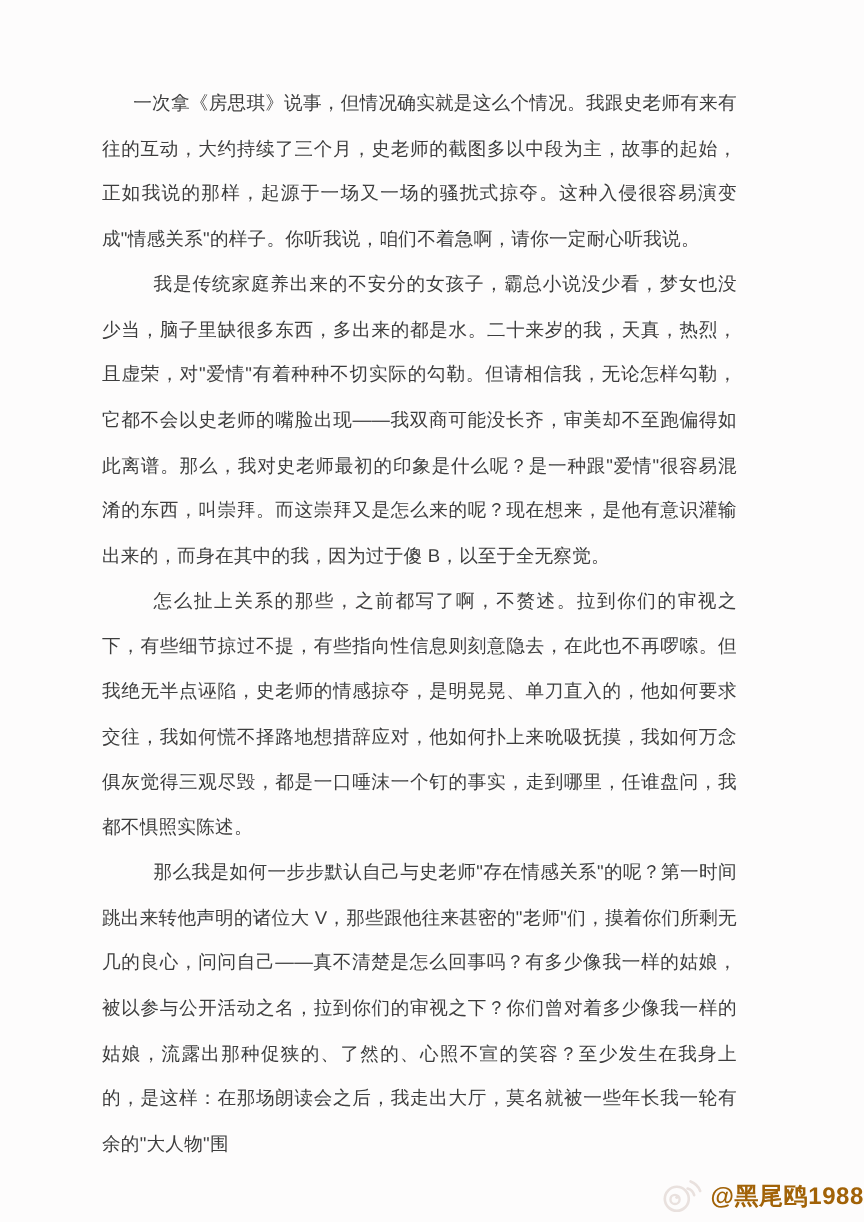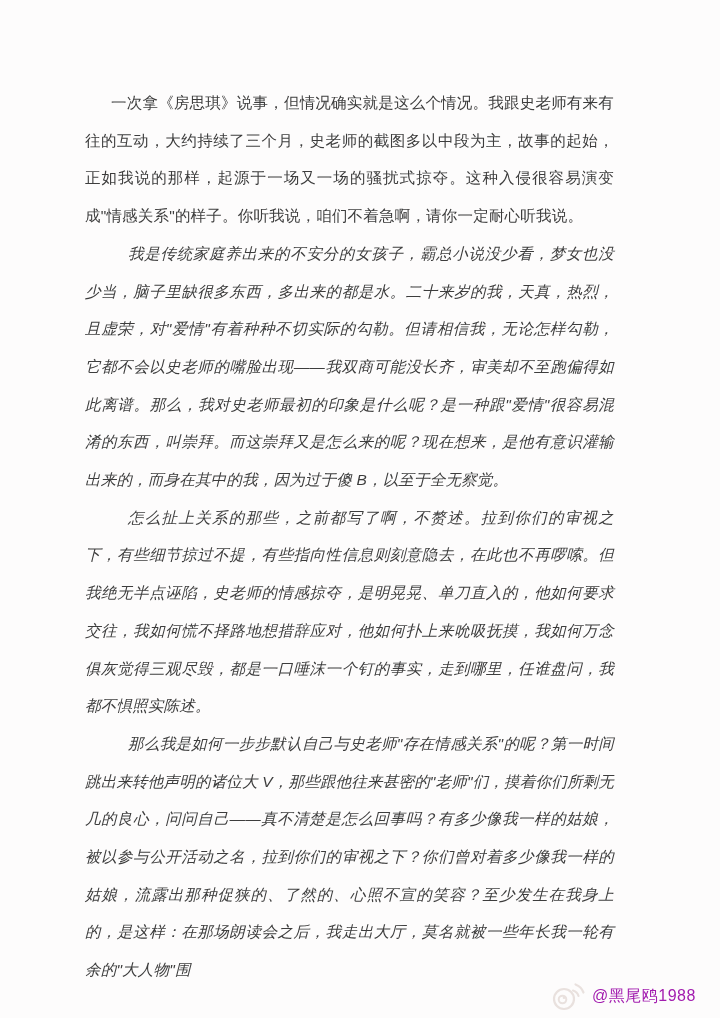--- a/index.html
+++ b/index.html
@@ -15,54 +15,54 @@
   .page {
     position: relative;
     width: 720px;
     height: 1018px;
     background: #fdfcfc;
     font-family: "Liberation Sans", sans-serif;
   }
   .text-block {
     position: absolute;
     left: 85px;
-    top: 84px;
+    top: 68px;
     width: 529px;
     font-size: 15.5px;
     line-height: 37.7px;
     color: #3d3d3d;
     text-align: justify;
     text-justify: inter-ideograph;
     letter-spacing: 0.2px;
   }
   .text-block p {
     margin: 0;
     padding: 0;
   }
   .indent-sm { text-indent: 26px; }
-  .indent-lg { text-indent: 43px; font-style: italic; }
+  .indent-lg { text-indent: 43px; }
 
   .watermark {
     position: absolute;
     left: 551px;
     top: 981px;
     display: flex;
     align-items: center;
     gap: 5px;
     color: #e7dfdc;
   }
   .watermark-icon {
     display: block;
     flex: 0 0 auto;
   }
   .watermark-text {
-    font-size: 16px;
-    font-weight: normal;
+    font-size: 20px;
+    font-weight: bold;
     letter-spacing: 0.5px;
-    color: #a21caf;
+    color: #a16207;
     white-space: nowrap;
   }
 </style>
 </head>
 <body>
 
 <div class="page">
 
   <div class="text-block">
     <p class="indent-sm">一次拿《房思琪》说事，但情况确实就是这么个情况。我跟史老师有来有往的互动，大约持续了三个月，史老师的截图多以中段为主，故事的起始，正如我说的那样，起源于一场又一场的骚扰式掠夺。这种入侵很容易演变成"情感关系"的样子。你听我说，咱们不着急啊，请你一定耐心听我说。</p>

